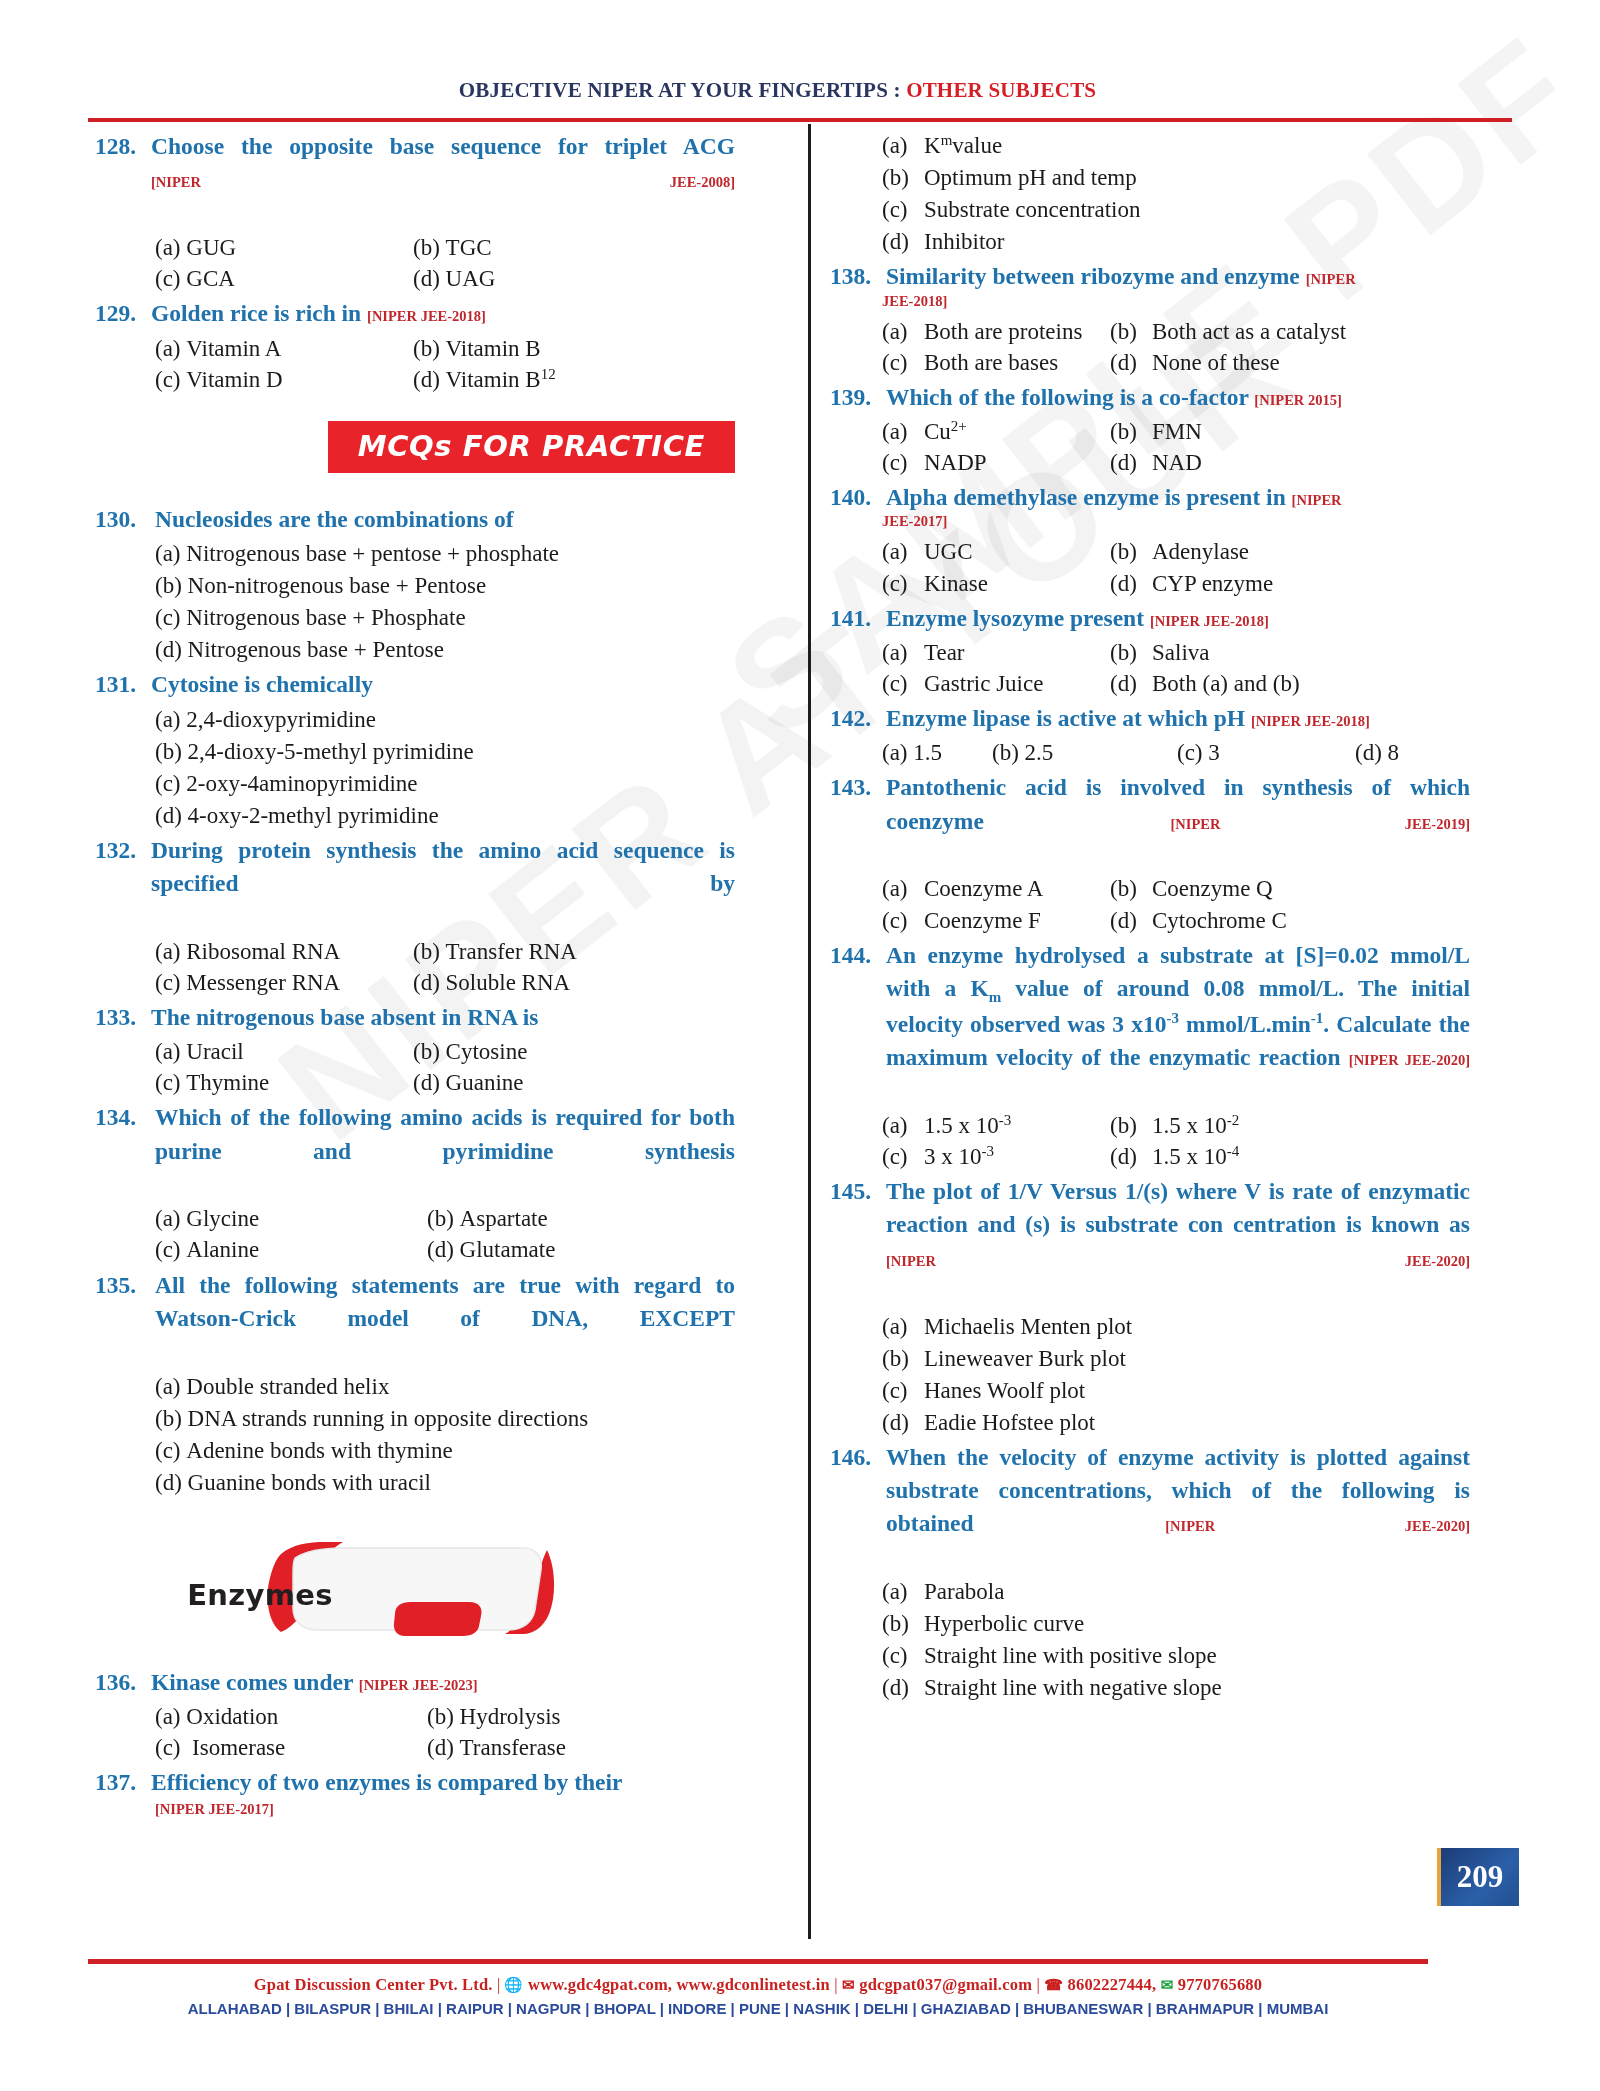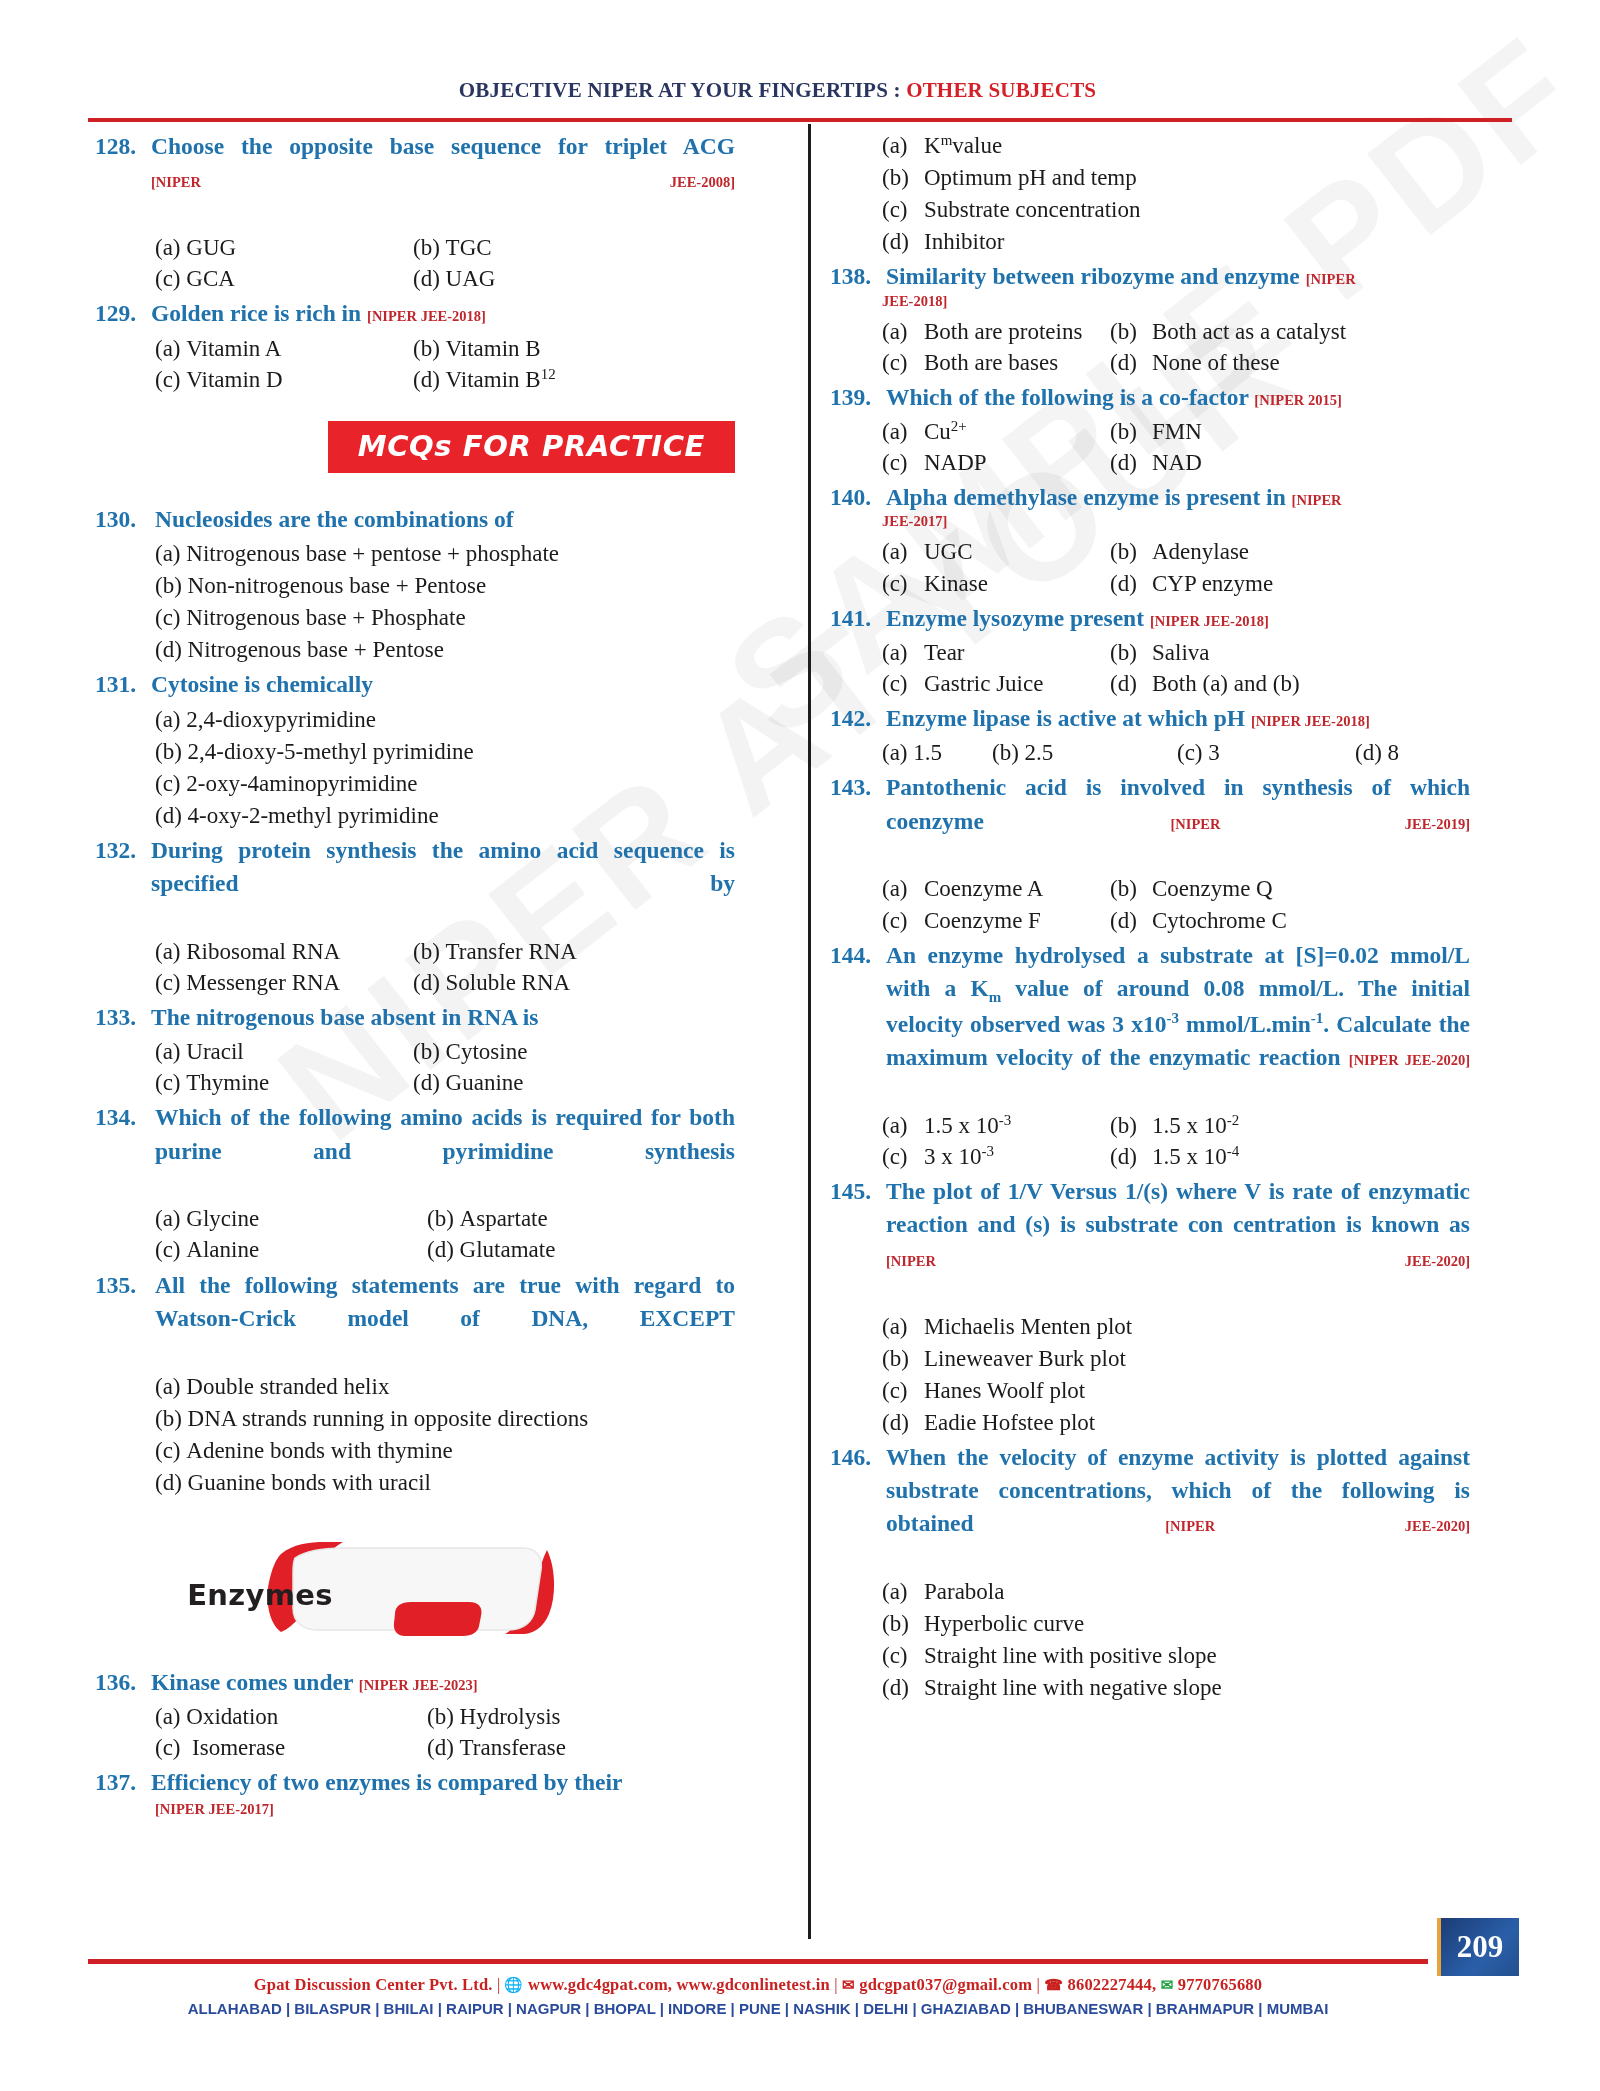--- a/index.html
+++ b/index.html
@@ -117,21 +117,21 @@
     font-family:"Liberation Serif", serif;letter-spacing:.2px;
     white-space:nowrap;
   }
   .f1 .sep{color:#c8211f;font-weight:normal;}
   .f2{
     color:#2a4b9b;font-weight:bold;font-size:15px;margin-top:5px;
     font-family:Liberation Sans, sans-serif;letter-spacing:0px;
     white-space:nowrap;
   }
   .page-badge{
-    position:absolute;top:1918px;left:1437px;width:78px;height:58px;
+    position:absolute;top:1848px;left:1437px;width:78px;height:58px;
     background:linear-gradient(135deg,#1c3c76 0%,#2a5fa8 60%,#23508f 100%);
     border-left:4px solid #e8a33d;
     display:flex;align-items:center;justify-content:center;
     color:#ffffff;font-weight:bold;font-size:31px;
     font-family:"Liberation Serif", serif;
   }
   
   .wm{
     position:absolute;left:170px;top:640px;
     font-family:"Liberation Sans", sans-serif;

